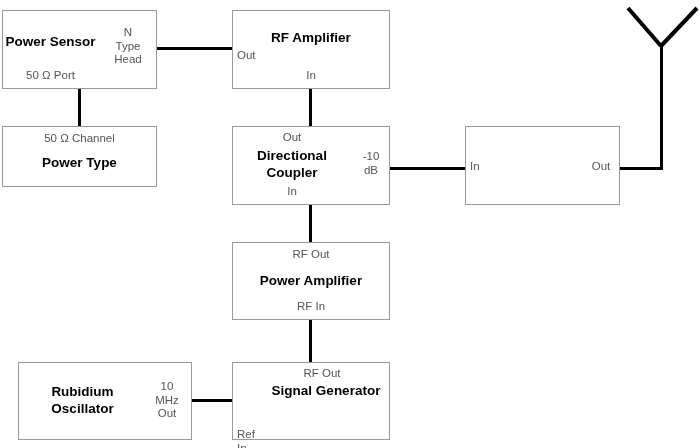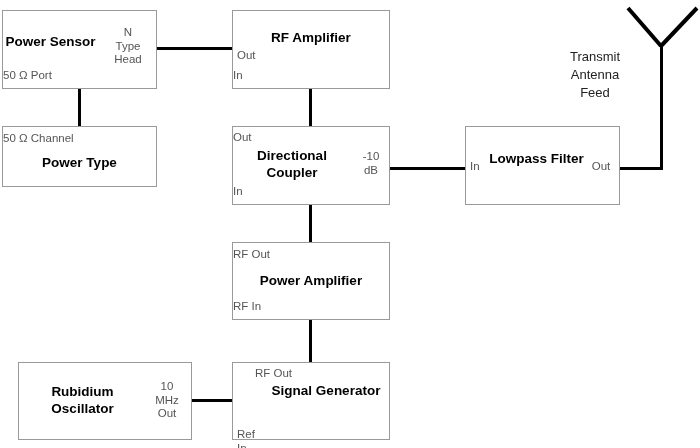--- a/index.html
+++ b/index.html
@@ -34,21 +34,21 @@
     line-height: 17px;
     letter-spacing: 0px;
   }
   .port {
     position: absolute;
     font-size: 11.5px;
     color: #555555;
     line-height: 13.5px;
     white-space: pre-line;
   }
-  .port.ctr { left: 0; right: 0; text-align: left; }
+  .port.ctr { left: 0; right: 0; text-align: center; }
   .port.rgt { text-align: center; }
   .port.lft { text-align: left; }
 
   
   .wire-h {
     position: absolute;
     height: 3px;
     background: #000000;
   }
   .wire-v {
@@ -96,23 +96,20 @@
 
   <div class="wire-h" style="left:160px; top:399px; width:74px;"></div>
 
   <div class="wire-h" style="left:618px; top:167px; width:45px;"></div>
   <div class="wire-v" style="left:660px; top:44px; height:126px;"></div>
 
   <svg class="antenna" viewBox="0 0 100 180">
     <line x1="61" y1="46" x2="28" y2="8" stroke="#000000" stroke-width="4"></line>
     <line x1="61" y1="46" x2="97" y2="8" stroke="#000000" stroke-width="4"></line>
   </svg>
-  <div class="ant-label">Transmit
-Antenna
-Feed</div>
 
   <div class="block" style="left:2px; top:10px; width:155px; height:79px;">
     <div class="title" style="top:22px; right:58px; left:0;">Power
 Sensor</div>
     <div class="port rgt" style="top:15px; right:4px; width:48px;">N
 Type
 Head</div>
     <div class="port ctr" style="top:58px; right:58px;">50 Ω Port</div>
   </div>
 
@@ -132,22 +129,20 @@
     <div class="port ctr" style="top:4px; right:38px;">Out</div>
     <div class="title" style="top:20px; right:38px;">Directional
 Coupler</div>
     <div class="port rgt" style="top:23px; right:2px; width:32px;">-10
 dB</div>
     <div class="port ctr" style="top:58px; right:38px;">In</div>
   </div>
 
   <div class="block" style="left:465px; top:126px; width:155px; height:79px;">
     <div class="port lft" style="top:33px; left:4px;">In</div>
-    <div class="title" style="top:23px; left:22px; right:34px;">Lowpass
-Filter</div>
     <div class="port rgt" style="top:33px; right:4px; width:28px;">Out</div>
   </div>
 
   <div class="block" style="left:232px; top:242px; width:158px; height:78px;">
     <div class="port ctr" style="top:5px;">RF Out</div>
     <div class="title" style="top:29px;">Power Amplifier</div>
     <div class="port ctr" style="top:57px;">RF In</div>
   </div>
 
   <div class="block" style="left:232px; top:362px; width:158px; height:78px;">

